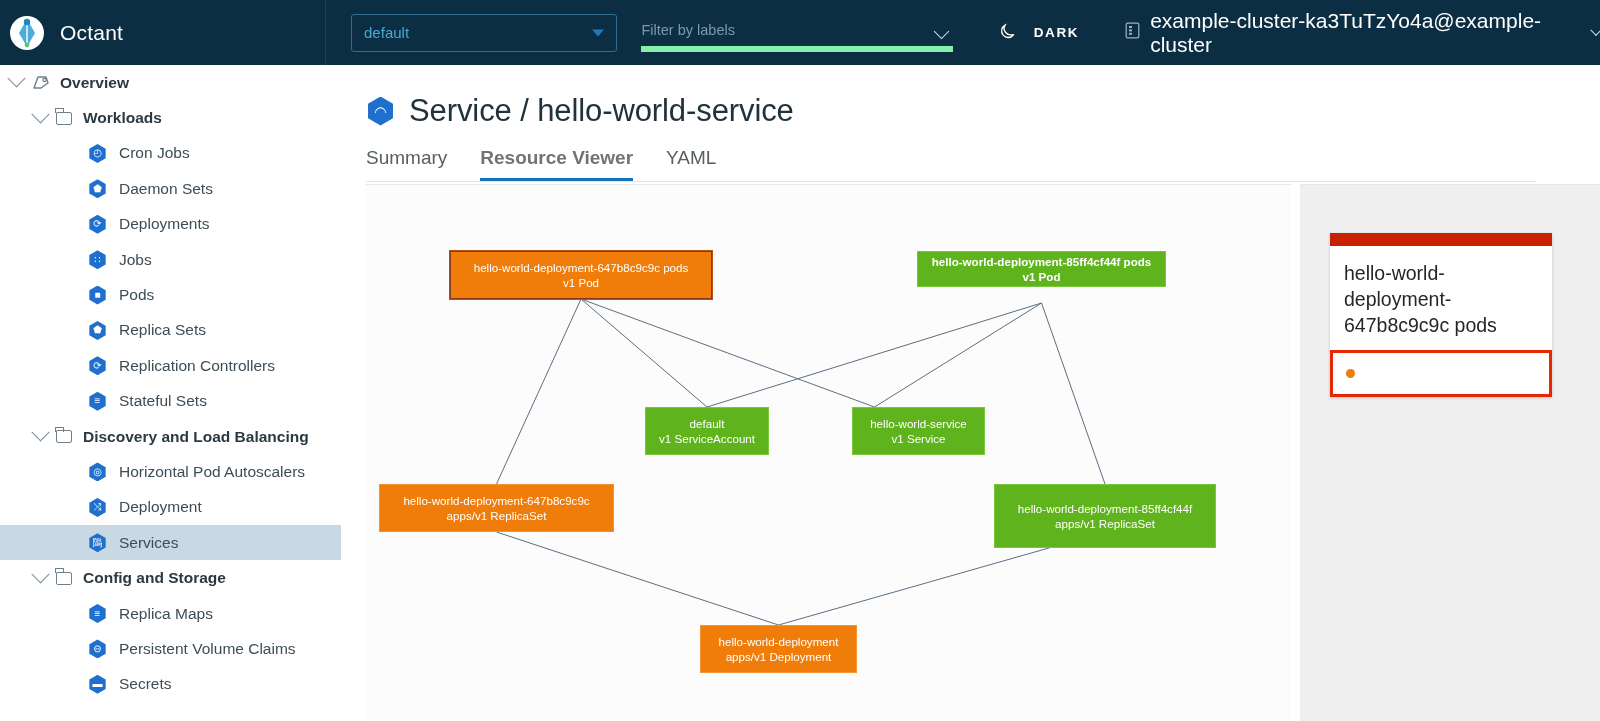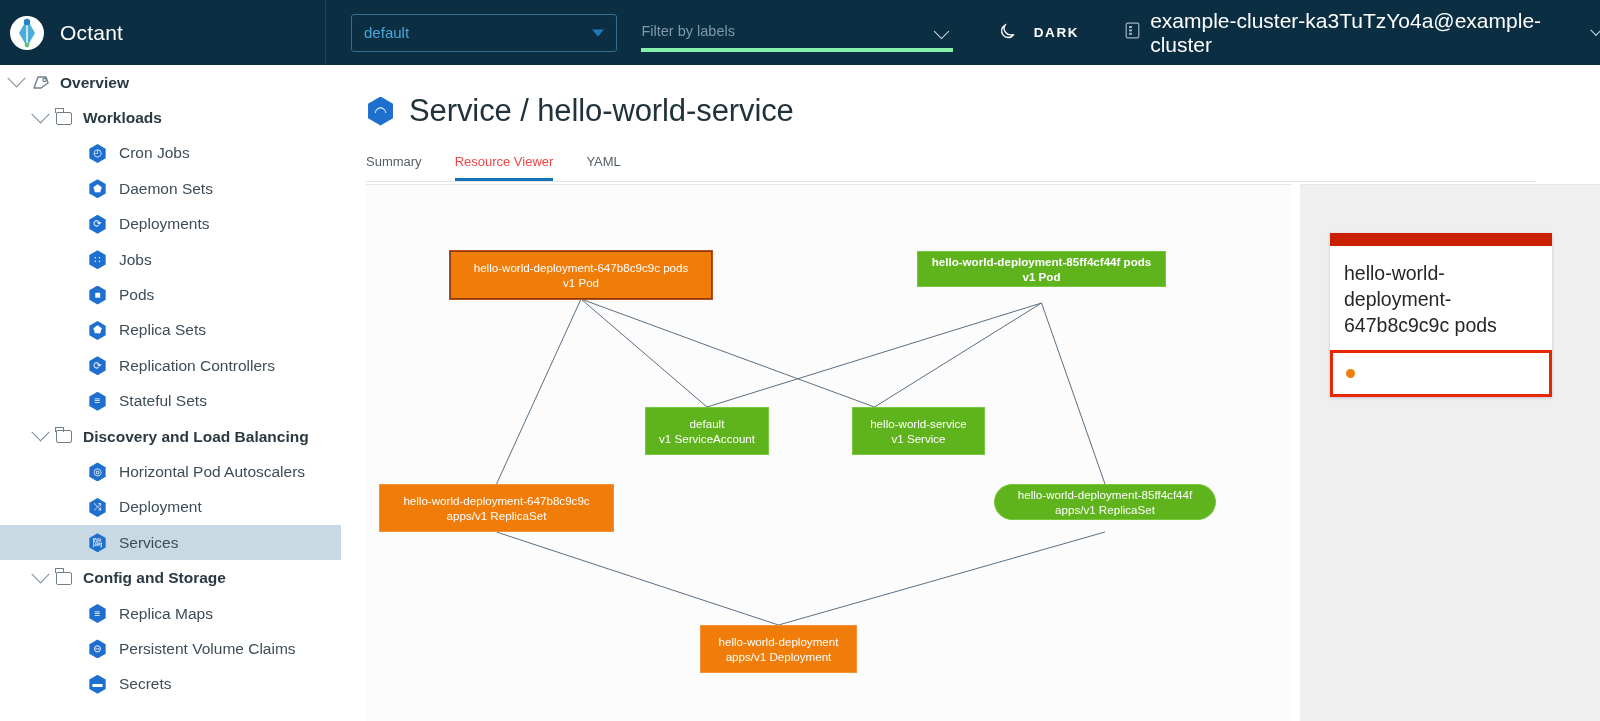--- a/index.html
+++ b/index.html
@@ -45,21 +45,21 @@
     width: 0; height: 0;
     border-left: 6px solid transparent;
     border-right: 6px solid transparent;
     border-top: 7px solid #1e7ab8;
     transform: translateY(-50%);
   }
 
   .label-filter {
     margin-left: 24px;
     width: 325px; height: 38px;
-    border-bottom: 4px solid #86efac;
+    border-bottom: 6px solid #86efac;
     display: flex; align-items: center;
     position: relative;
   }
   .label-filter .lf-text { color: #7f99a9; font-size: 14.5px; }
   .chev {
     position: absolute; right: 6px; top: 12px;
     width: 11px; height: 11px;
     border-right: 1.6px solid #cfdce3;
     border-bottom: 1.6px solid #cfdce3;
     transform: rotate(45deg);
@@ -171,27 +171,27 @@
   }
 
   .tabs {
     margin-top: 20px; margin-left: 25px;
     width: 1170px;
     display: flex; align-items: flex-end;
     border-bottom: 1px solid #dfe5e8;
     height: 33px;
   }
   .tab {
-    font-size: 13px; color: #565f63;
+    font-size: 19px; color: #565f63;
     padding: 0 0 9px 0; margin-right: 33px;
     cursor: pointer;
     border-bottom: 3px solid transparent;
   }
   .tab.selected {
-    color: #ef4444; border-bottom-color: #1572b6;
+    color: #737373; border-bottom-color: #1572b6; font-weight: bold;
   }
 
   
   .viewer-wrap {
     position: absolute; top: 119px; left: 0;
     width: 1259px; height: 537px;
     display: flex;
   }
   .graph-pane {
     position: relative;
@@ -467,21 +467,21 @@
           <span>v1 ServiceAccount</span>
         </div>
         <div class="node green" style="left: 442px; top: 222px; width: 133px; height: 48px; margin-left: 44px;">
           <span>hello-world-service</span>
           <span>v1 Service</span>
         </div>
         <div class="node orange" style="left: 13px; top: 299px; width: 235px; height: 48px;">
           <span>hello-world-deployment-647b8c9c9c</span>
           <span>apps/v1 ReplicaSet</span>
         </div>
-        <div class="node green" style="left: 628px; top: 299px; width: 222px; height: 36px; border-radius: 23px;">
+        <div class="node green" style="left: 628px; top: 299px; width: 222px; height: 64px;">
           <span>hello-world-deployment-85ff4cf44f</span>
           <span>apps/v1 ReplicaSet</span>
         </div>
         <div class="node orange" style="left: 334px; top: 440px; width: 157px; height: 48px;">
           <span>hello-world-deployment</span>
           <span>apps/v1 Deployment</span>
         </div>
       </div>
 
     <div class="side-pane">

